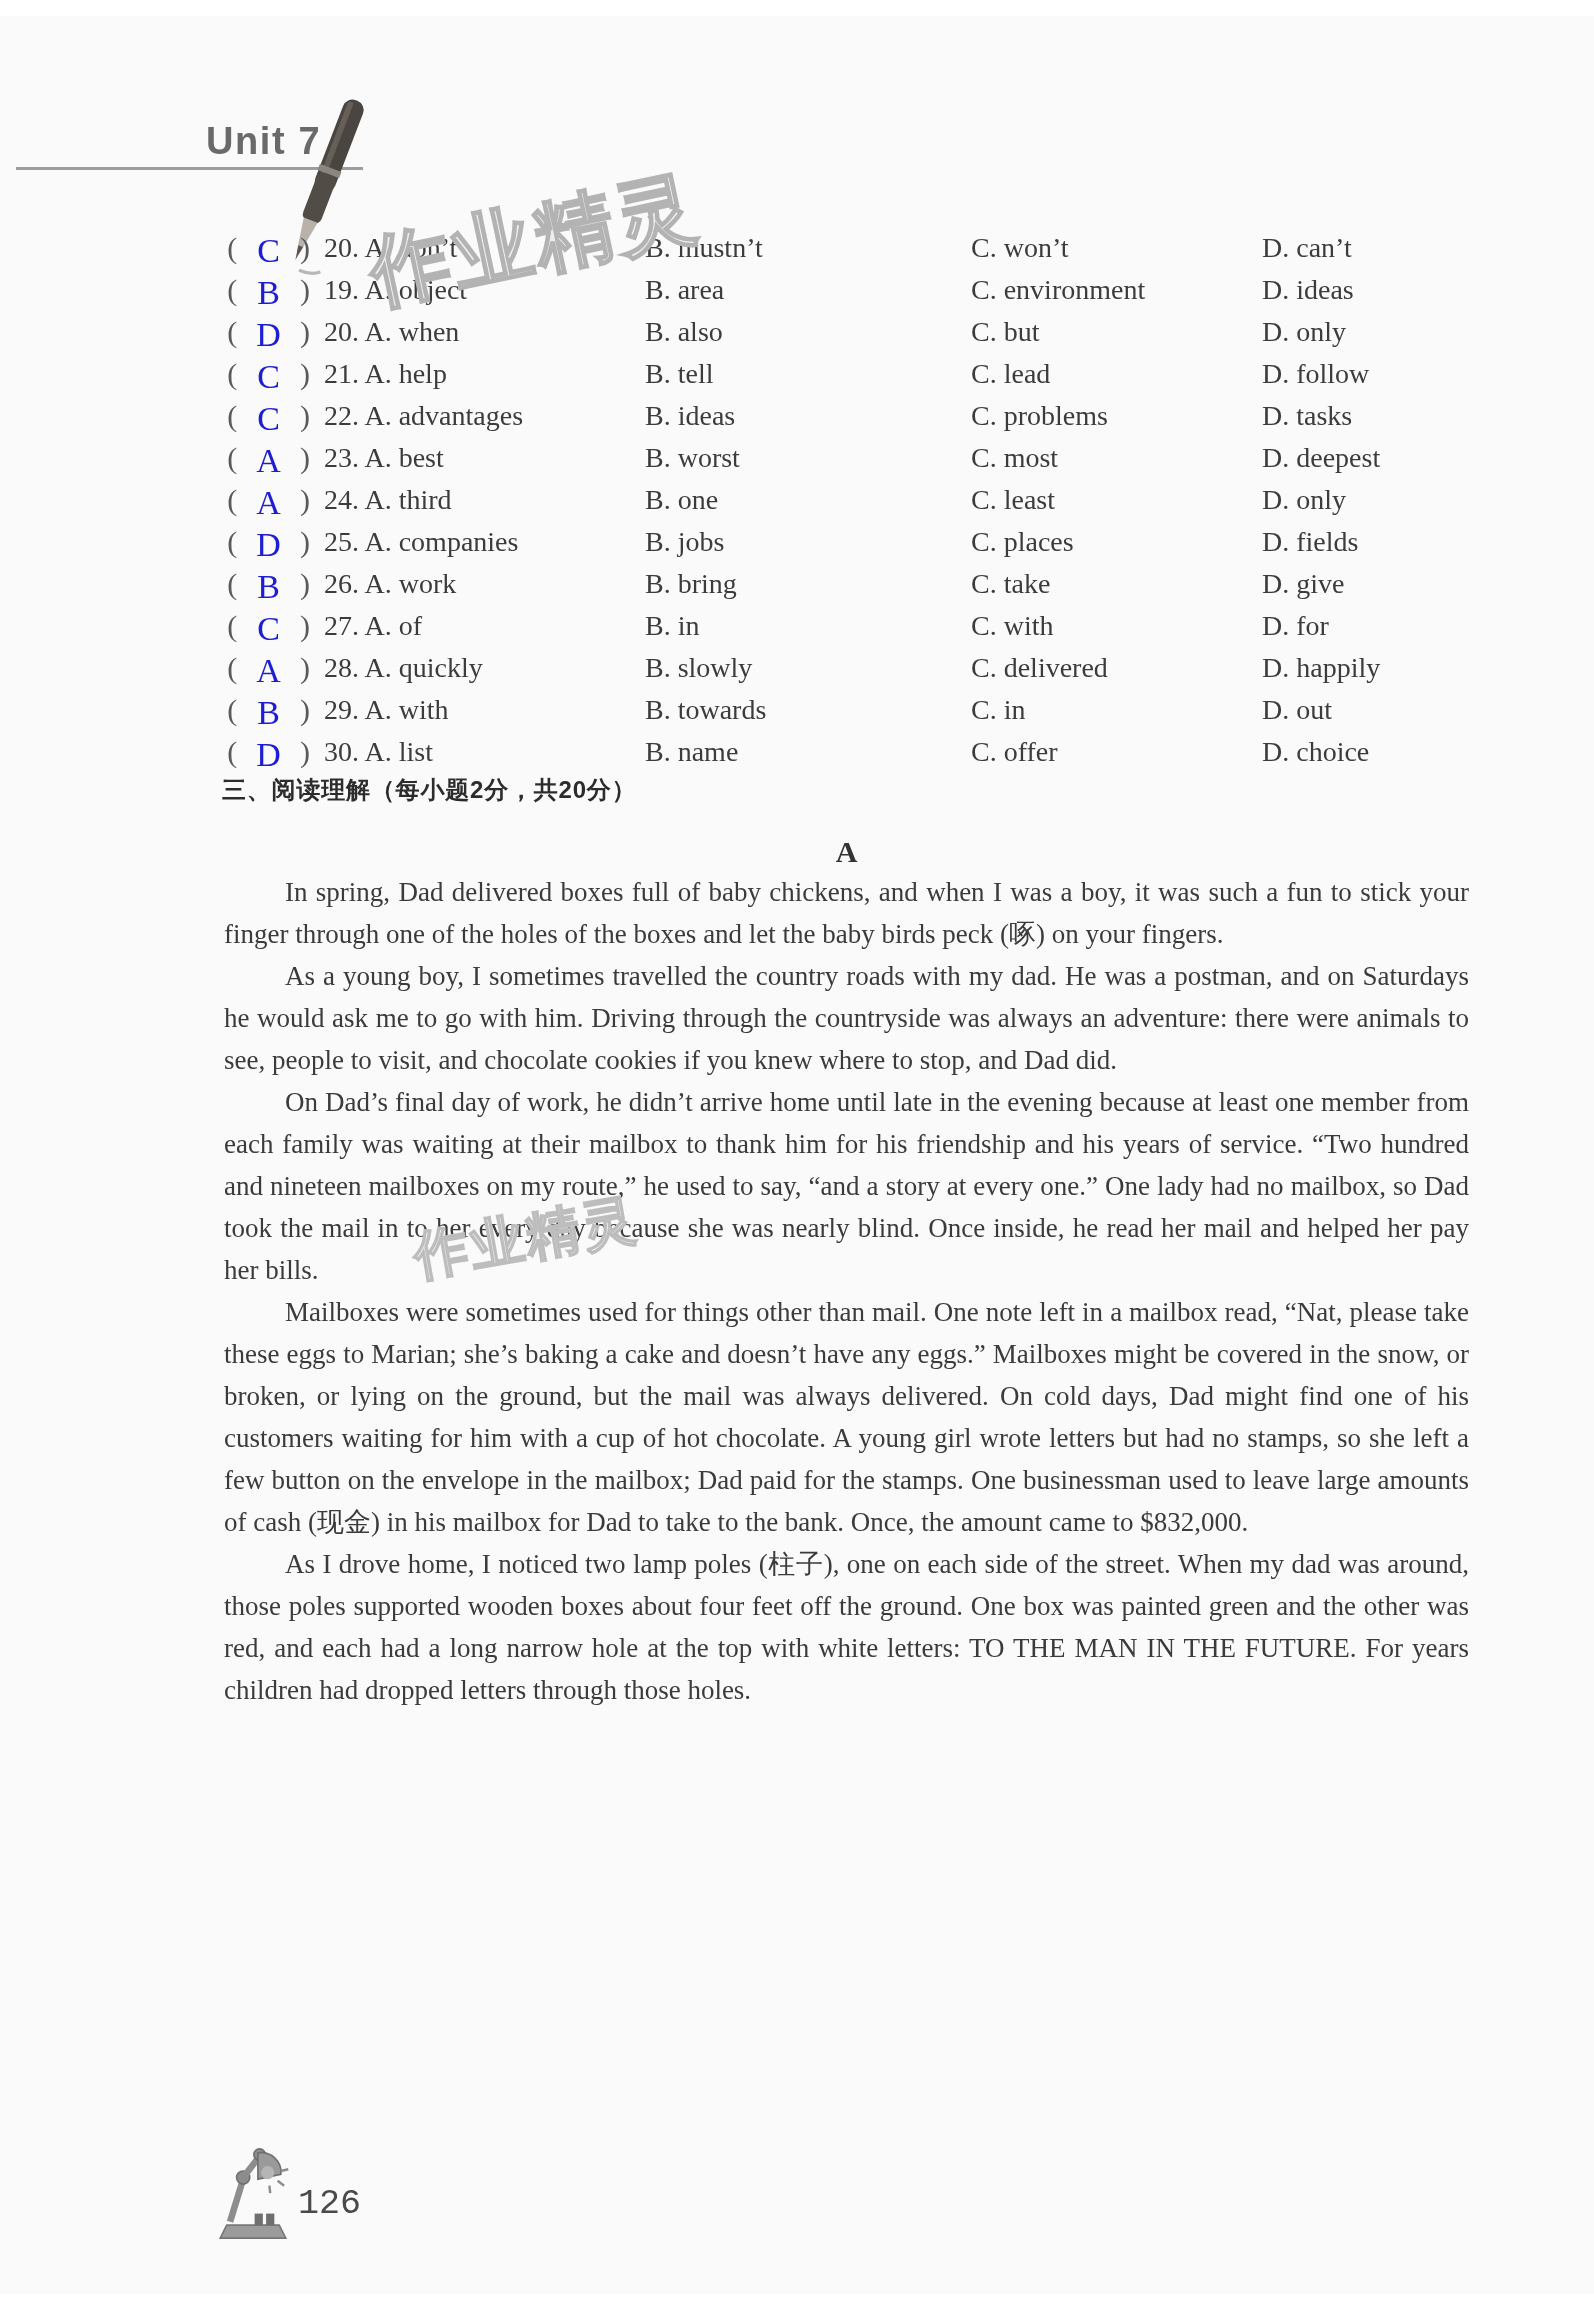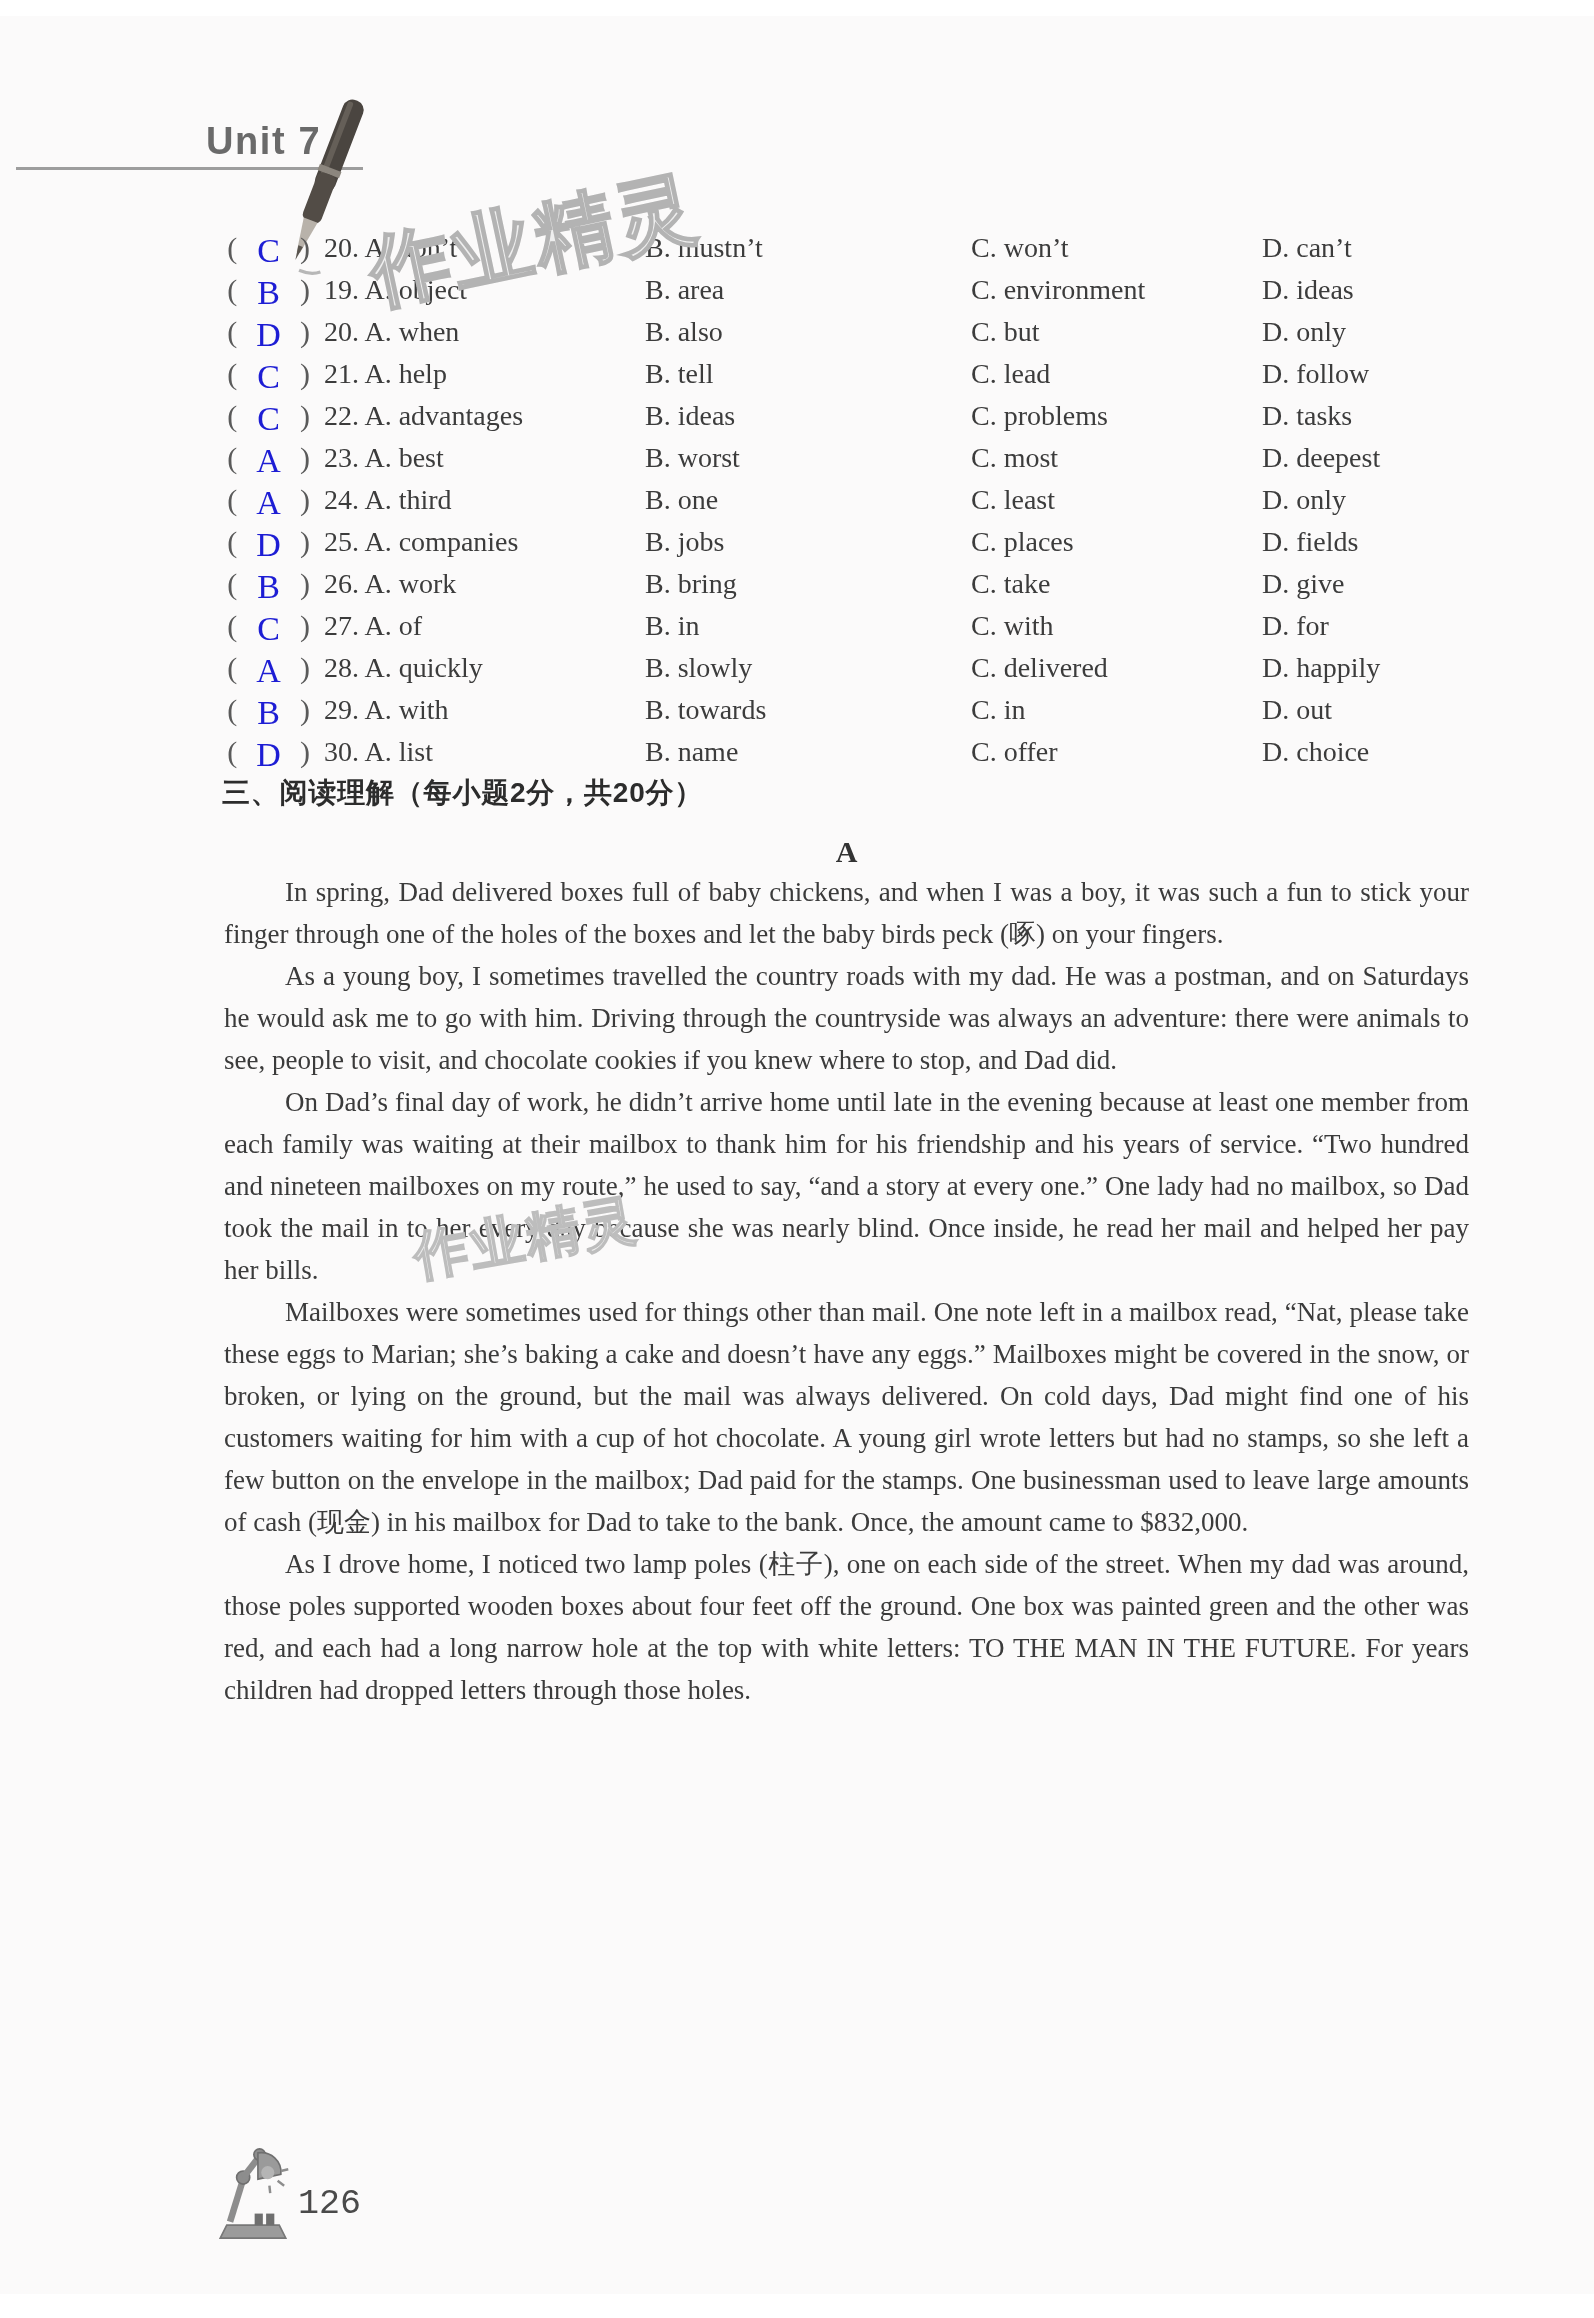--- a/index.html
+++ b/index.html
@@ -34,21 +34,21 @@
     color:#1d1dd4;font-size:34px;top:4.1px !important;line-height:39px;
   }
   .opt-a{left:100px;}
   .opt-b{left:421px;}
   .opt-c{left:747px;}
   .opt-d{left:1038px;}
   
   .section-heading{
     position:absolute;left:222px;top:758px;
     font-family:"Liberation Sans","DejaVu Sans",sans-serif;
-    font-weight:bold;font-size:28px;color:#2c2c2c;letter-spacing:0.8px;
+    font-weight:bold;font-size:24px;color:#2c2c2c;letter-spacing:0.8px;
   }
   .passage-label{
     position:absolute;left:224px;top:819px;width:1245px;text-align:center;
     font-weight:bold;font-size:30px;color:#333;
   }
   .passage{
     position:absolute;left:224px;top:855px;width:1245px;
     font-size:27px;line-height:42px;color:#3b3b3b;text-align:justify;
   }
   .passage p{margin:0;text-indent:61px;}

